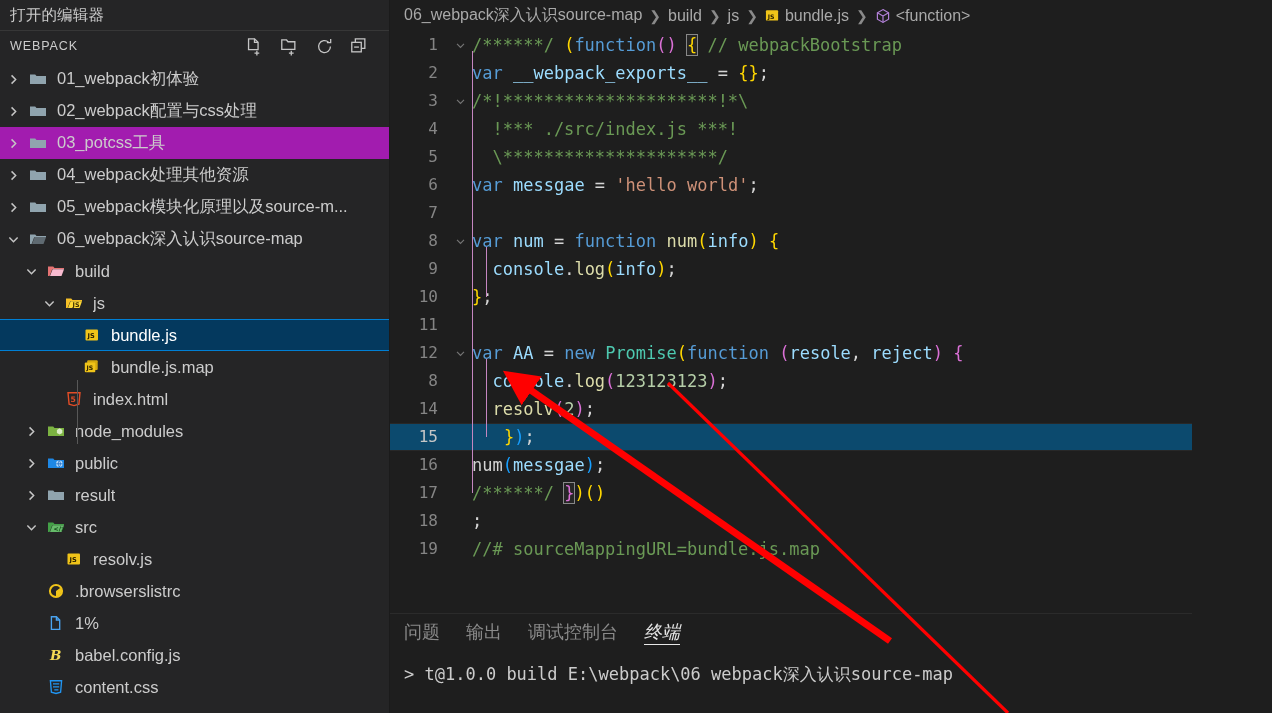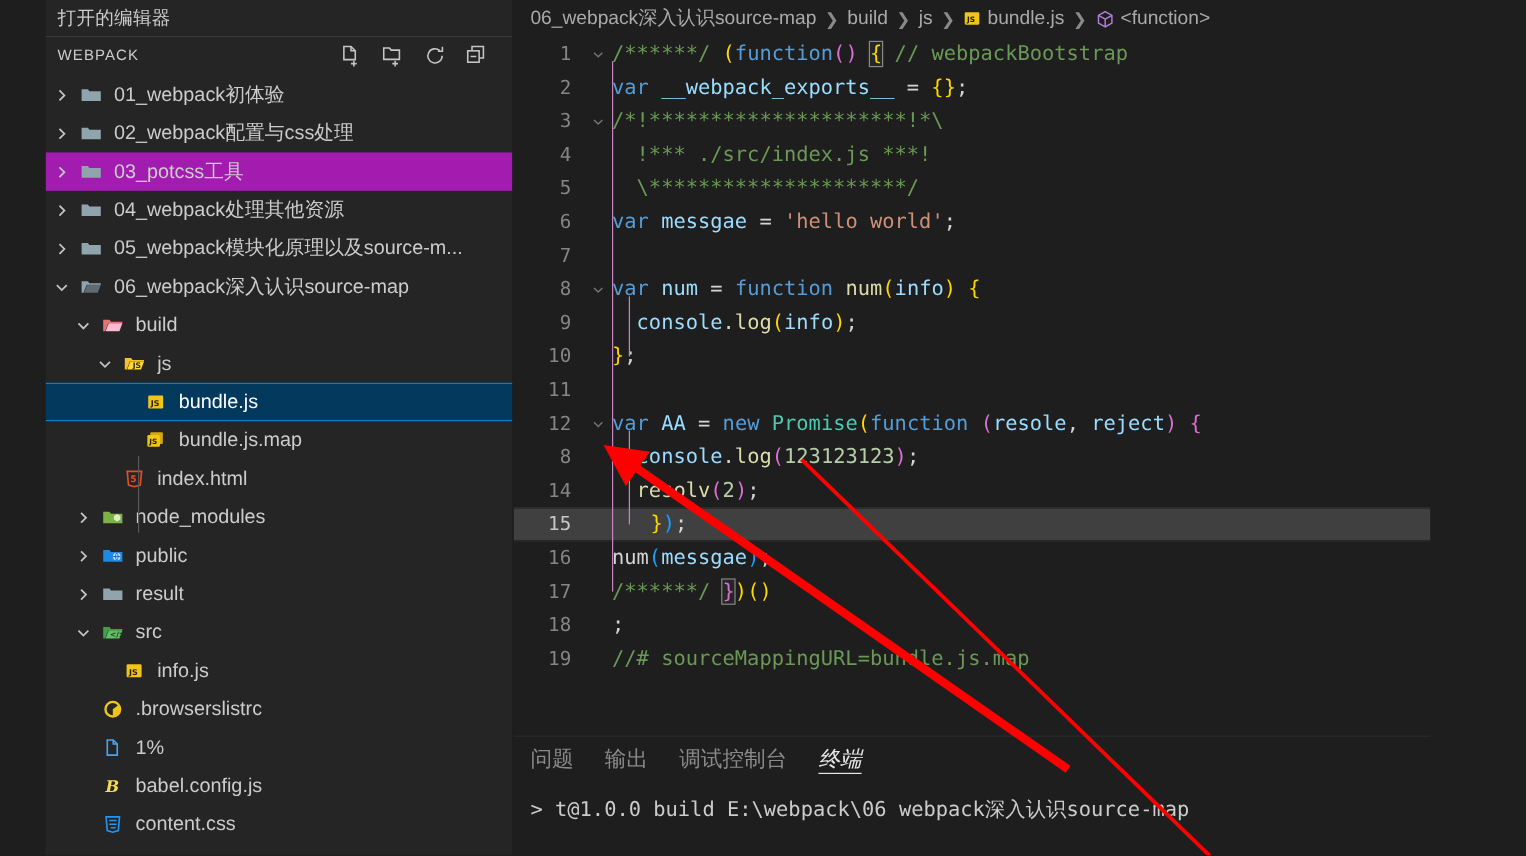--- a/index.html
+++ b/index.html
@@ -2,21 +2,21 @@
 <html><head>
 <meta charset="utf-8">
 <style>
   * { box-sizing: border-box; margin: 0; padding: 0; }
   html, body {
     width: 1272px; height: 713px;
     background: #1e1e1e;
     font-family: "Liberation Sans", sans-serif;
     overflow: hidden;
   }
-  #app { position: relative; width: 1192px; height: 713px; display: flex; padding-left: 38px; }
+  #app { position: relative; width: 1192px; height: 713px; display: flex; }
 
   
   #sidebar {
     width: 390px; height: 713px;
     background: #252526;
     display: flex; flex-direction: column;
     flex: 0 0 390px;
     border-right: 1px solid #1b1b1b;
   }
   .open-editors-header {
@@ -63,21 +63,21 @@
     padding-left: 14px;
     font-size: 16px; color: #a9a9a9;
     white-space: nowrap; overflow: hidden;
   }
   .bc-sep { color: #8a8a8a; margin: 0 7px; font-size: 14px; }
   .bc-icon { display: inline-flex; align-items: center; margin-right: 5px; vertical-align: middle; }
 
   .code-wrap { flex: 1; position: relative; overflow: hidden; display: flex; }
   .code-lines { font-family: "DejaVu Sans Mono", monospace; font-size: 17px; line-height: 28px; width: 100%; }
   .cline { height: 28px; display: flex; align-items: center; position: relative; white-space: pre; }
-  .cline.current { background: #404040; box-shadow: inset 0 1px 0 #282828, inset 0 -1px 0 #282828; gap: 16px; }
+  .cline.current { background: #0c4a6e; box-shadow: inset 0 1px 0 #282828, inset 0 -1px 0 #282828; gap: 16px; }
   .ln {
     width: 62px; flex: 0 0 62px; text-align: right; padding-right: 14px;
     color: #858585; font-family: "DejaVu Sans Mono", monospace; font-size: 16px;
   }
   .cline.current .ln { color: #c6c6c6; }
   .fold { width: 16px; flex: 0 0 16px; display:flex; align-items:center; justify-content:center; color:#858585; }
   .fold svg { display:block; }
   .ctext { padding-left: 4px; position: relative; }
 
   
@@ -350,21 +350,21 @@
           <span class="rlabel">src</span>
         </div>
         <div class="row">
           <span class="chev empty" style="margin-left: 40px;"></span>
           <span class="ficon" style="margin-left: 5px;">
             <svg width="16" height="16" viewBox="0 0 16 16">
               <rect x="1.5" y="2.6" width="12.5" height="10.8" rx="1" fill="#f0c419"></rect>
               <text x="3.6" y="11.3" font-size="6.6" font-family="DejaVu Sans" font-weight="bold" fill="#2b2100">JS</text>
             </svg>
           </span>
-          <span class="rlabel">info.js</span>
+          <span class="rlabel">resolv.js</span>
         </div>
         <div class="row">
           <span class="chev empty" style="margin-left: 22px;"></span>
           <span class="ficon" style="margin-left: 5px;">
             <svg width="18" height="18" viewBox="0 0 18 18">
               <circle cx="9" cy="9" r="6.1" fill="none" stroke="#f0c419" stroke-width="2"></circle>
               <path d="M9 9l4.4-3.2A5.4 5.4 0 0 1 9 14.4z" fill="#f0c419"></path>
             </svg>
           </span>
           <span class="rlabel">.browserslistrc</span>

